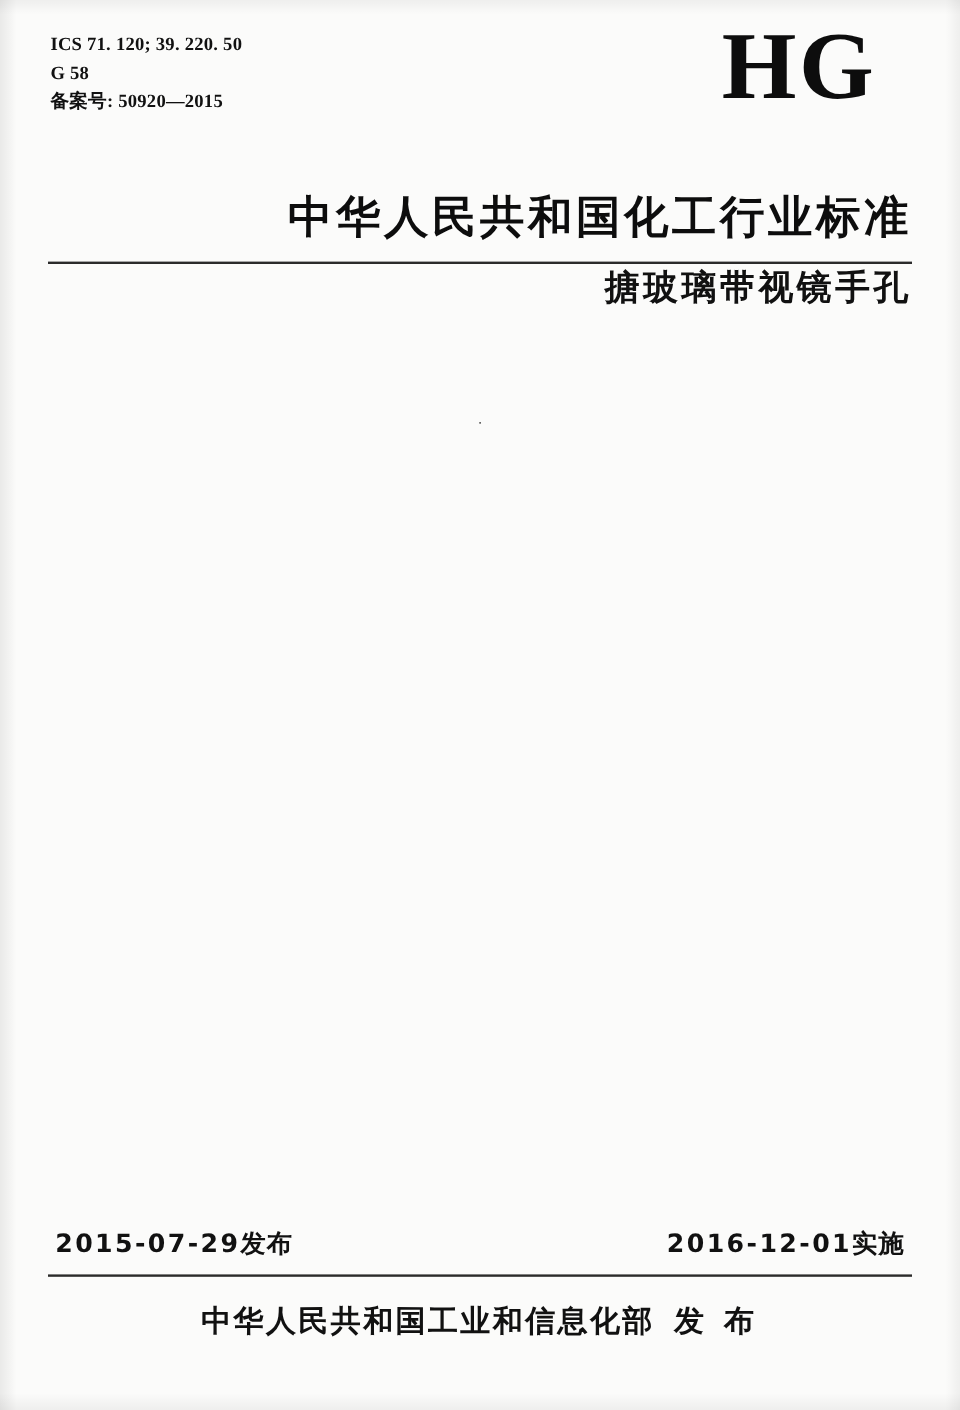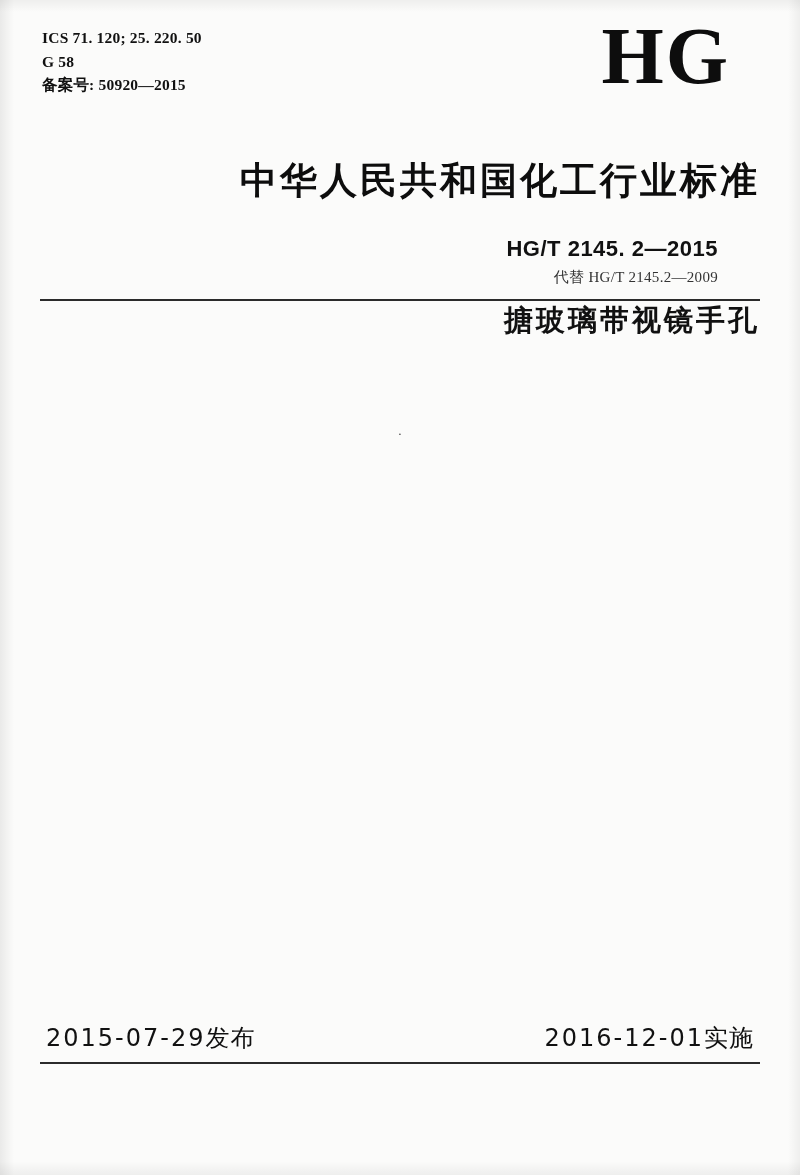--- a/index.html
+++ b/index.html
@@ -147,22 +147,22 @@
     left: 0;
     right: 0;
     top: 1000px;
     display: flex;
     justify-content: space-between;
     align-items: flex-end;
     padding: 0 6px;
   }
   .date-item {
     font-family: "DejaVu Sans", sans-serif;
-    font-weight: normal;
-    font-size: 24px;
+    font-weight: bold;
+    font-size: 21px;
     letter-spacing: 2px;
     color: #111;
     white-space: nowrap;
   }
   .date-item .suffix {
     letter-spacing: 1px;
   }
 
   .rule-bottom {
     position: absolute;
@@ -192,45 +192,44 @@
   }
 </style>
 </head>
 <body>
 
 <div class="page">
   <div class="content">
 
     <div class="header-row">
       <div class="ics-block">
-        <div>ICS 71. 120; 25. 220. 50</div>
+        <div>ICS 71. 120; 39. 220. 50</div>
         <div>G 58</div>
         <div>备案号: 50920—2015</div>
       </div>
       <div class="hg-logo">HG</div>
     </div>
 
     <div class="nat-title">中华人民共和国化工行业标准</div>
 
-    <div class="std-num-block">
-      <div class="std-num">HG/T 2145. 2—2015</div>
-      <div class="std-replace">代替 HG/T 2145.2—2009</div>
-    </div>
 
     <div class="rule"></div>
 
     <div class="title-zh">搪玻璃带视镜手孔</div>
     <div class="dot-mark">·</div>
 
     <div class="dates-row">
       <div class="date-item">
         <span>2015-07-29</span><span class="suffix">发布</span>
       </div>
       <div class="date-item">
         <span>2016-12-01</span><span class="suffix">实施</span>
       </div>
     </div>
 
     <div class="rule-bottom"></div>
 
+    <div class="issuer">
+      <span>中华人民共和国工业和信息化部</span><span class="issue-word">发 布</span>
+    </div>
 
   </div>
 </div>
 
 </body></html>

